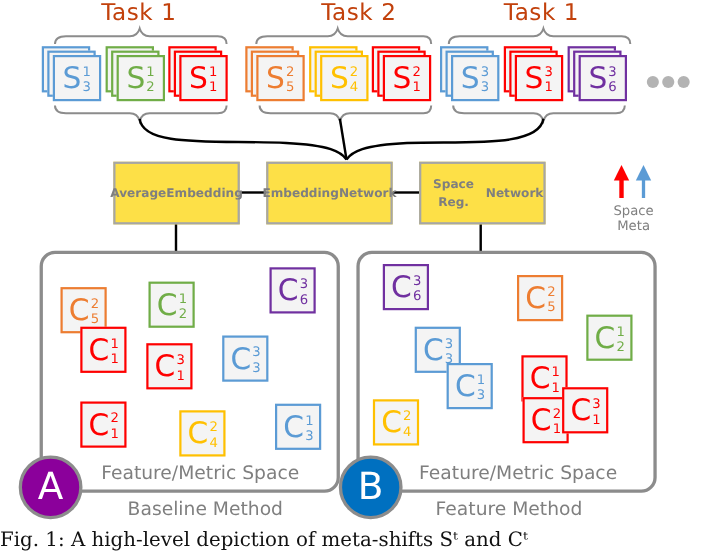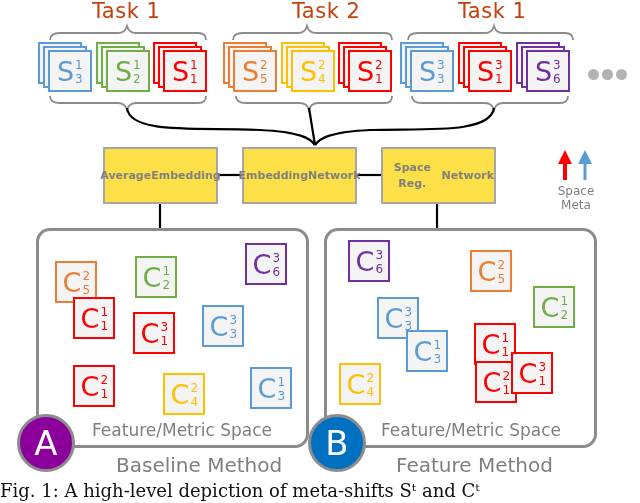--- a/index.html
+++ b/index.html
@@ -13,21 +13,21 @@
   .stack .card.c1 { left:5px; top:4px; }
   .stack .card.c2 { left:10px; top:8px; display:flex; align-items:center; justify-content:center; }
   .sym { position:relative; font-family:"DejaVu Sans", sans-serif; line-height:1; white-space:nowrap; }
   .sym .base { font-size:27px; }
   .sym .sup { position:absolute; font-size:12px; left:100%; top:1px; margin-left:1px; }
   .sym .sub { position:absolute; font-size:12px; left:100%; bottom:0px; margin-left:1px; }
   .netbox { position:absolute; border:2px solid #a6a6a6; background:#fde047; box-sizing:border-box; display:flex; flex-direction:row; align-items:center; justify-content:center; color:#7f7f7f; font-size:11px; font-weight:bold; line-height:16px; text-align:center; }
   .space { position:absolute; border:3px solid #8c8c8c; border-radius:14px; background:#fff; box-sizing:border-box; }
   .cbox { position:absolute; width:42px; height:42px; background:#f4f4f4; border:2px solid; box-sizing:border-box; display:flex; align-items:center; justify-content:center; padding-right:8px; }
   .space-label { position:absolute; font-size:17px; color:#7f7f7f; }
-  .method-label { position:absolute; font-size:20px; color:#7f7f7f; }
+  .method-label { position:absolute; font-size:17px; color:#7f7f7f; }
   .badge { position:absolute; width:58px; height:58px; border-radius:50%; border:3px solid #8c8c8c; box-sizing:border-box; color:#fff; font-size:34px; display:flex; align-items:center; justify-content:center; }
   .meta-label { position:absolute; font-size:12px; color:#7f7f7f; text-align:center; line-height:14px; }
   .caption { position:absolute; left:0; top:480px; width:660px; font-family:"DejaVu Serif", serif; font-size:18px; color:#111; white-space:nowrap; }
   .dots { position:absolute; }
   .dots span { display:inline-block; width:11px; height:11px; border-radius:50%; background:#b3b3b3; margin-right:3px; }
 </style>
 </head>
 <body>
 
 <div id="canvas">

